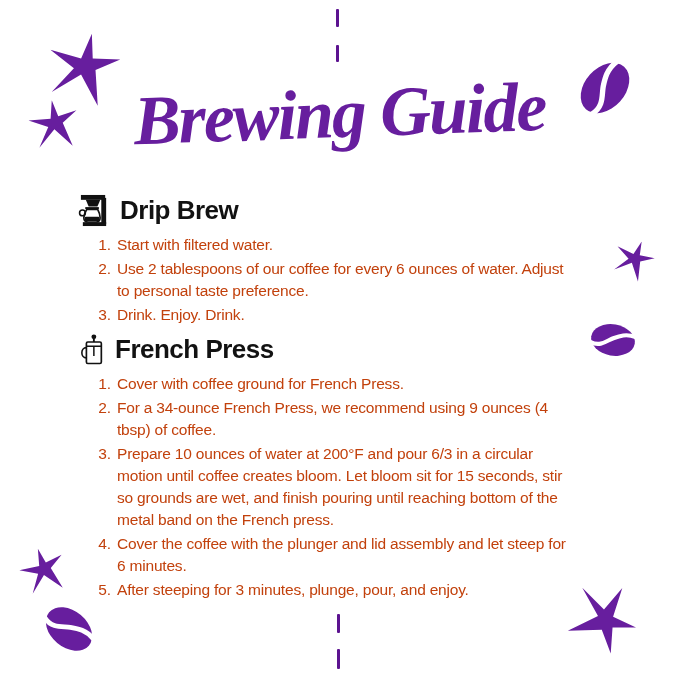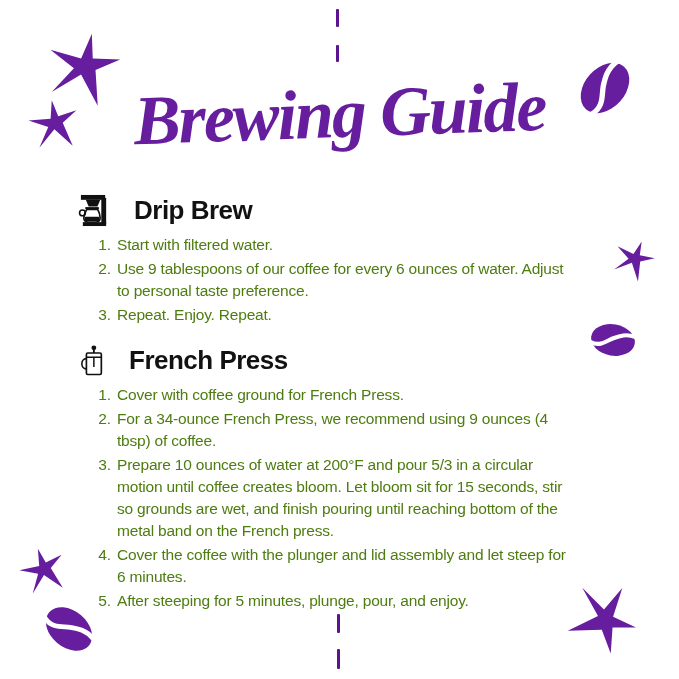--- a/index.html
+++ b/index.html
@@ -32,30 +32,30 @@
     text-align:center;
     font-family:"Liberation Serif", serif;
     font-style:italic; font-weight:700; font-size:70px;
     letter-spacing:-2px; color:#671e9e;
     transform:rotate(-2deg);
   }
 
   
   .section { position:absolute; left:78px; width:497px; }
   .section-drip   { top:194px; }
-  .section-french { top:344px; }
-  .section-header { display:flex; align-items:center; gap:23px; }
+  .section-french { top:333px; }
+  .section-header { display:flex; align-items:center; gap:9px; }
   .section-header h2 {
     margin:0; font-weight:700; font-size:26px; letter-spacing:-0.5px;
     color:#121212; font-family:"Liberation Sans", sans-serif;
   }
   .steps {
     margin:7px 0 0; padding-left:37px;
     font-size:15.5px; line-height:1.42; letter-spacing:-0.2px;
-    color:#4d7c0f;
+    color:#c2410c;
   }
   .steps li { margin:0 0 2px 0; padding-left:2px; }
 </style>
 </head>
 <body>
 
 <div class="canvas">
 
   <svg width="0" height="0" style="position:absolute" aria-hidden="true">
     <defs>
@@ -110,44 +110,44 @@
           <rect x="7.5" y="13.5" width="14" height="2" fill="#111"></rect>
           <path d="M9 16 C7 19 6 22 6 24.5 C6 27.5 8 28.8 10.5 28.8 L18.5 28.8 C21 28.8 22.8 27.3 22.8 24.5 C22.8 21.8 22 19 20.3 16 Z" fill="none" stroke="#111" stroke-width="1.7"></path>
           <rect x="7" y="23.5" width="15" height="4.2" rx="1" fill="#111"></rect>
           <circle cx="4.6" cy="19.5" r="3" fill="none" stroke="#111" stroke-width="1.6"></circle>
         </svg>
       </span>
       <h2>Drip Brew</h2>
     </div>
     <ol class="steps">
       <li>Start with filtered water.</li>
-      <li>Use 9 tablespoons of our coffee for every 6 ounces of water. Adjust to personal taste preference.</li>
-      <li>Repeat. Enjoy. Repeat.</li>
+      <li>Use 2 tablespoons of our coffee for every 6 ounces of water. Adjust to personal taste preference.</li>
+      <li>Drink. Enjoy. Drink.</li>
     </ol>
   </section>
 
   <section class="section section-french">
     <div class="section-header">
       <span>
         <svg width="28" height="33" viewBox="0 0 30 34">
           <circle cx="17" cy="3.4" r="2.6" fill="#111"></circle>
           <rect x="16" y="5.5" width="2" height="3.5" fill="#111"></rect>
           <rect x="9" y="9" width="16" height="23" rx="1.5" fill="none" stroke="#111" stroke-width="1.8"></rect>
           <line x1="9" y1="13.5" x2="25" y2="13.5" stroke="#111" stroke-width="1.6"></line>
           <line x1="17" y1="13.5" x2="17" y2="24" stroke="#111" stroke-width="1.6"></line>
           <path d="M9 15 C2.5 15 2.5 26 9 26" fill="none" stroke="#111" stroke-width="1.7"></path>
         </svg>
       </span>
       <h2>French Press</h2>
     </div>
     <ol class="steps">
       <li>Cover with coffee ground for French Press.</li>
       <li>For a 34-ounce French Press, we recommend using 9 ounces (4 tbsp) of coffee.</li>
-      <li>Prepare 10 ounces of water at 200°F and pour 5/3 in a circular motion until coffee creates bloom. Let bloom sit for 15 seconds, stir so grounds are wet, and finish pouring until reaching bottom of the metal band on the French press.</li>
+      <li>Prepare 10 ounces of water at 200°F and pour 6/3 in a circular motion until coffee creates bloom. Let bloom sit for 15 seconds, stir so grounds are wet, and finish pouring until reaching bottom of the metal band on the French press.</li>
       <li>Cover the coffee with the plunger and lid assembly and let steep for 6 minutes.</li>
-      <li>After steeping for 5 minutes, plunge, pour, and enjoy.</li>
+      <li>After steeping for 3 minutes, plunge, pour, and enjoy.</li>
     </ol>
   </section>
 
   <div class="dash dash-b1"></div>
   <div class="dash dash-b2"></div>
 
 </div>
 
 </body></html>

